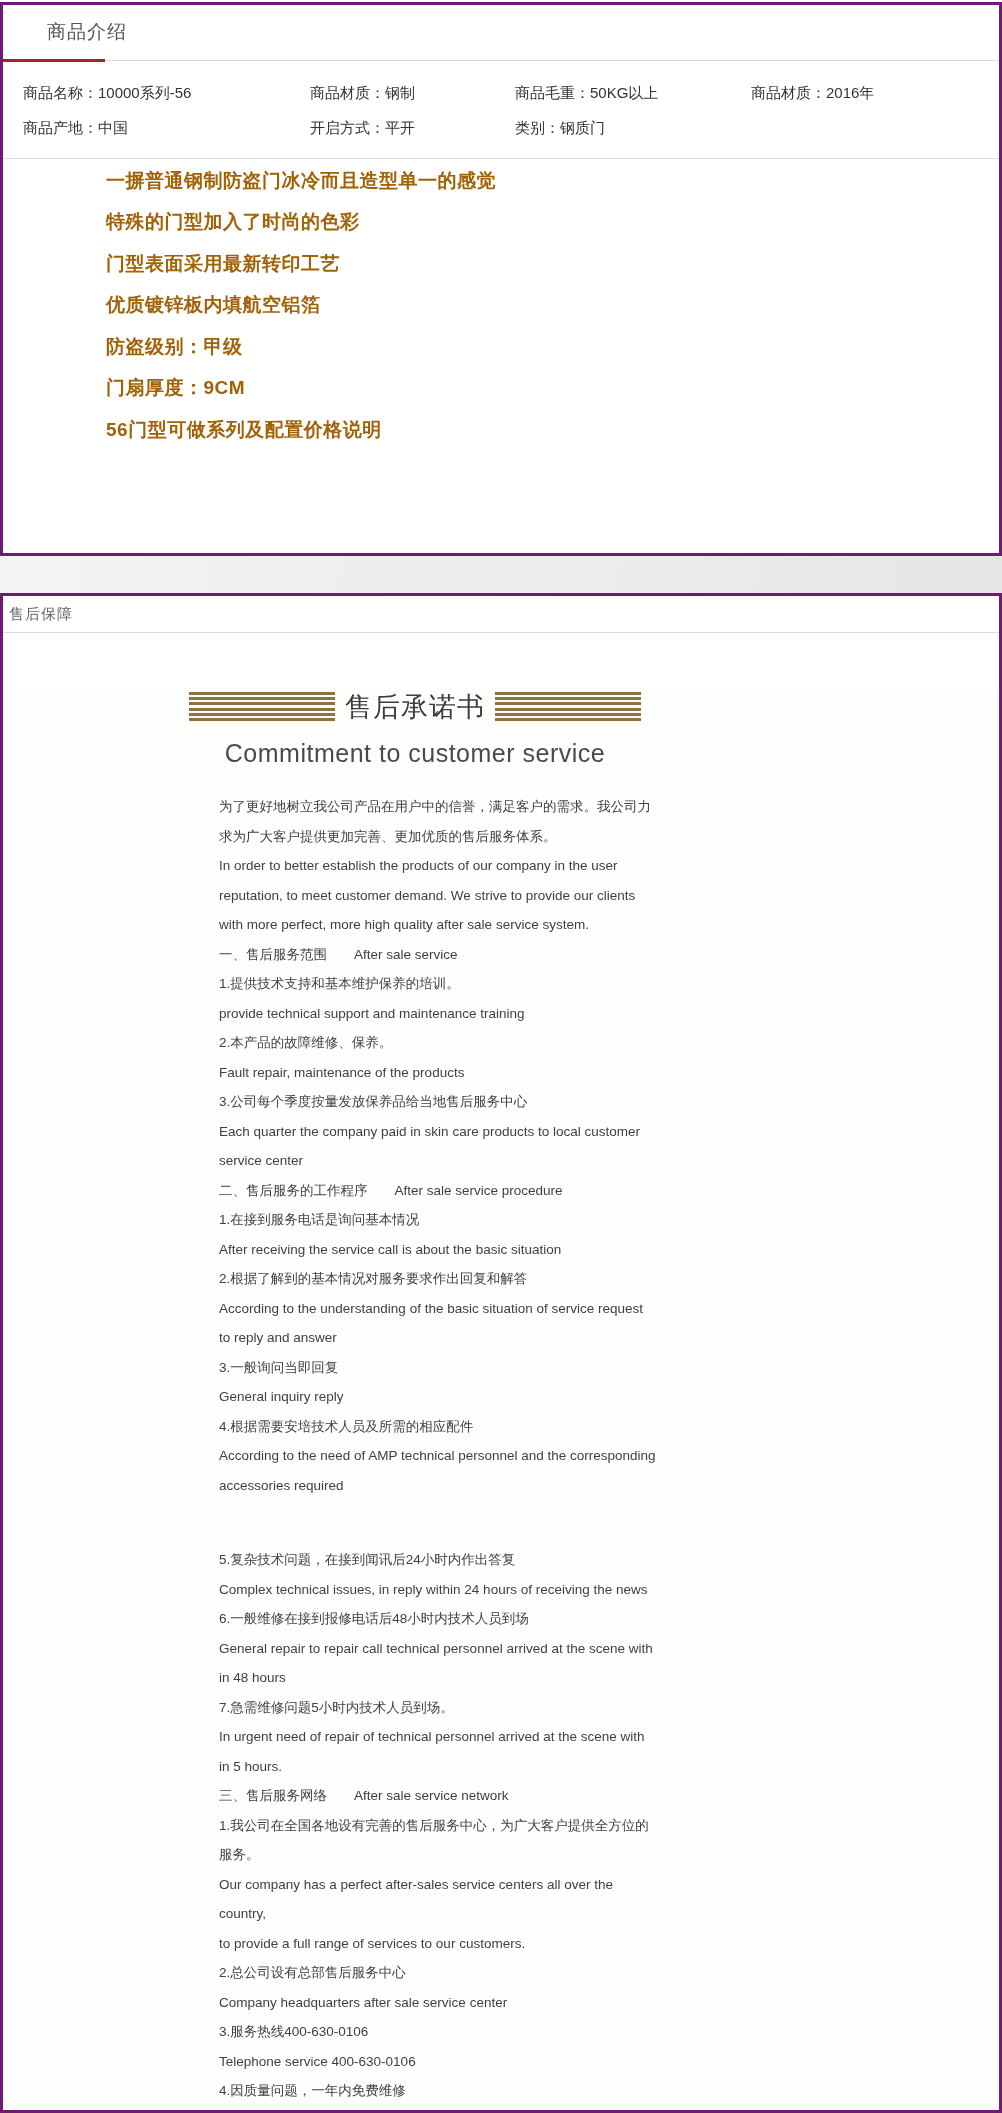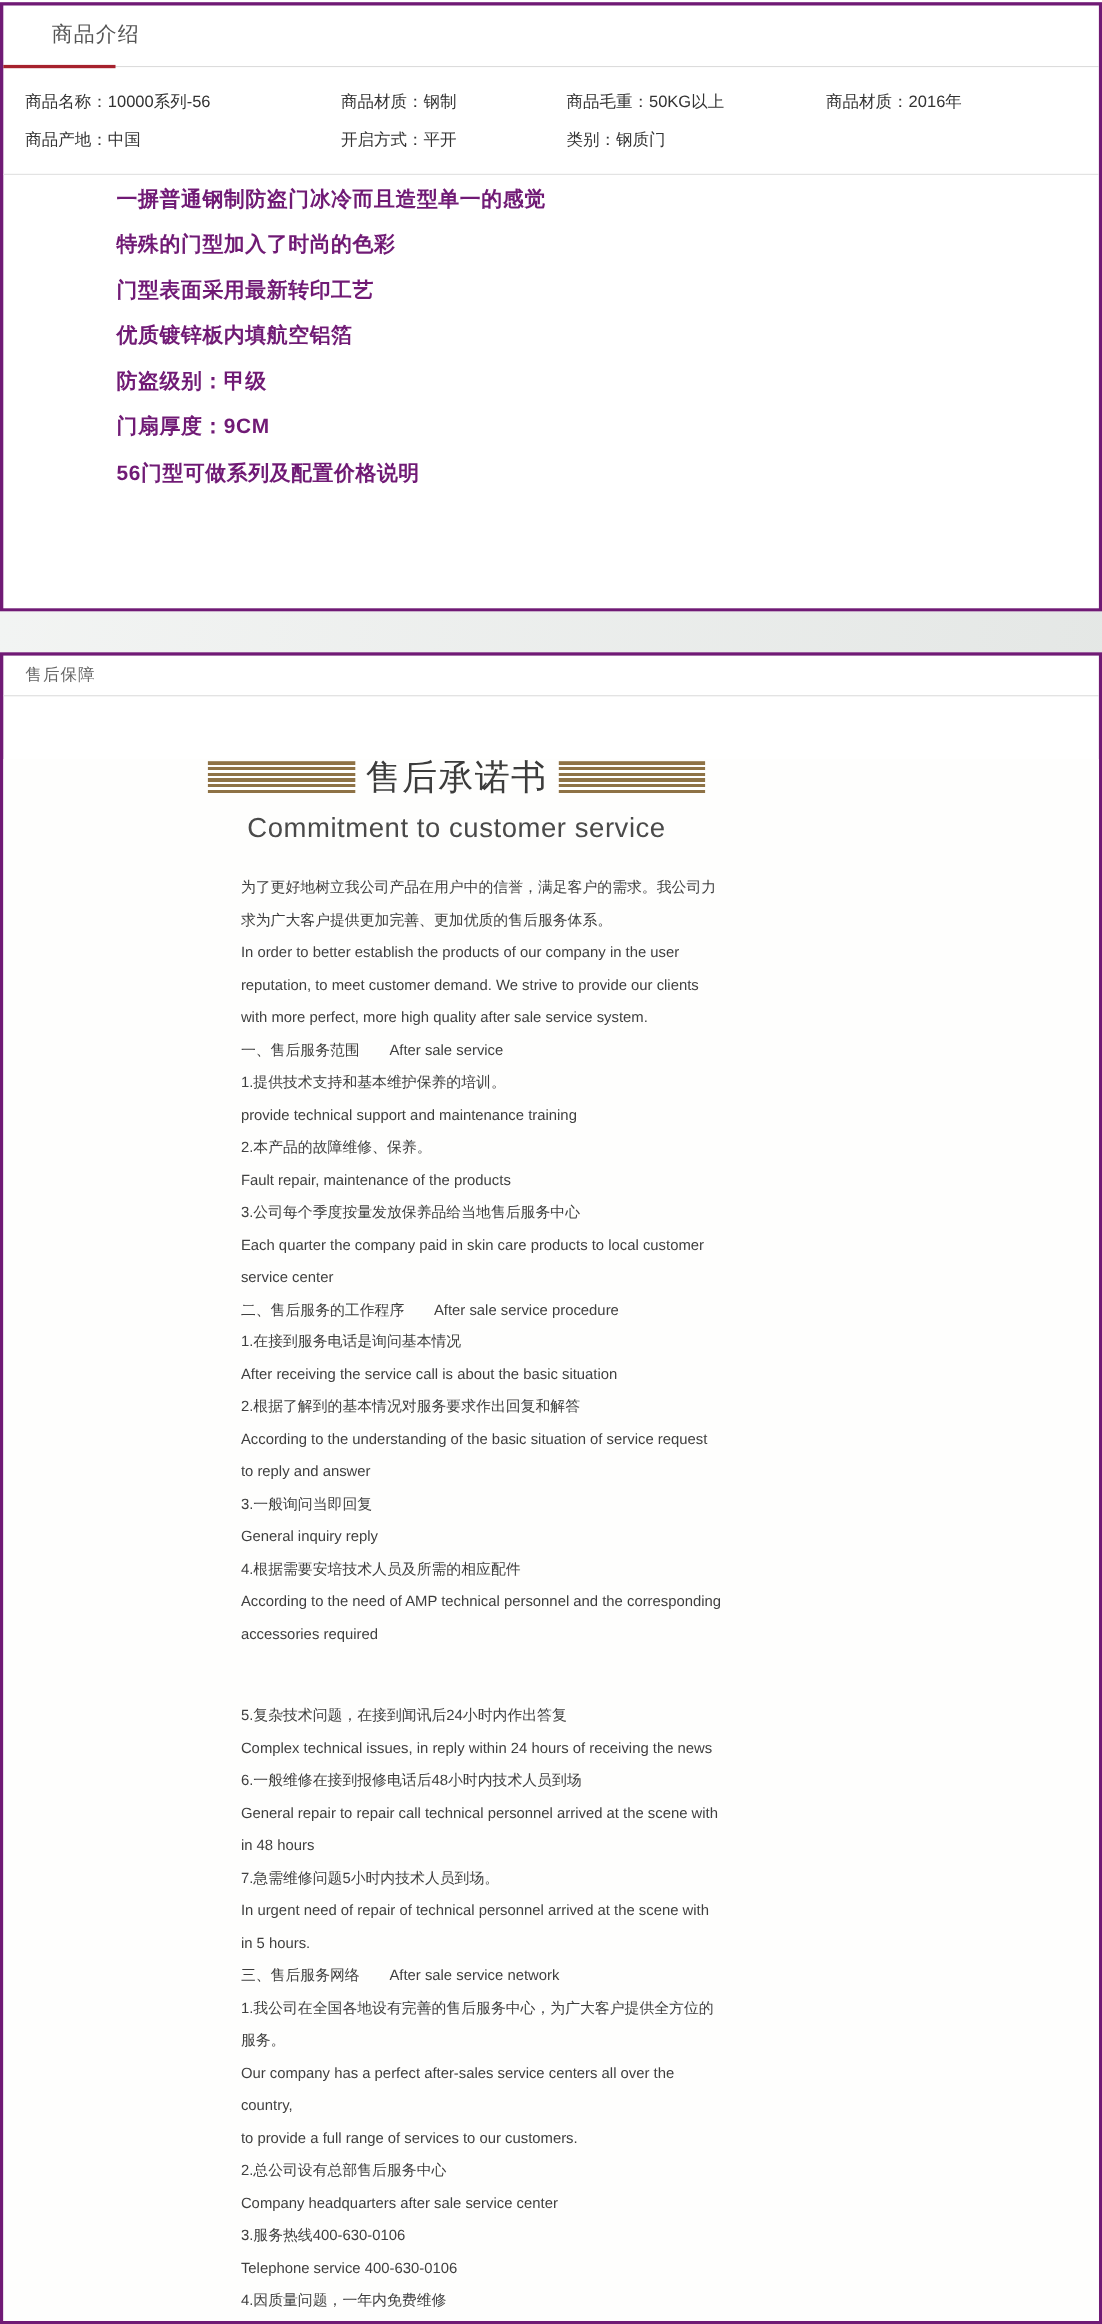--- a/index.html
+++ b/index.html
@@ -16,37 +16,37 @@
     color:#555;letter-spacing:1px;cursor:pointer;}
   .s1-indicator{position:absolute;left:0;bottom:-2px;width:102px;height:3px;
     background:#a6212d;}
   .attrs{position:relative;height:98px;border-bottom:1px solid #e0e0e0;
     box-sizing:border-box;padding:14px 0 0 20px;display:grid;
     grid-template-columns:287px 205px 236px auto;grid-auto-rows:35px;
     font-size:15px;color:#333;}
   .attr-item{line-height:35px;white-space:nowrap;}
   .features{padding-top:1px;}
   .feature{height:41.5px;display:flex;align-items:center;padding-left:103px;
-    font-weight:bold;font-size:19px;color:#701a75;letter-spacing:.5px;white-space:nowrap;}
+    font-weight:bold;font-size:19px;color:#a16207;letter-spacing:.5px;white-space:nowrap;}
   
   .band{position:absolute;left:0;top:556px;width:1002px;height:37px;
     background:#e8ebe9;
     background-image:linear-gradient(100deg,rgba(255,255,255,.45),rgba(0,0,0,.015));}
   
   #section-service{top:593px;height:1520px;overflow:hidden;}
   .s2-header{height:36px;border-bottom:1px solid #dcdcdc;}
-  .s2-tab{padding-left:20px;line-height:36px;font-size:15px;color:#666;
+  .s2-tab{padding-left:6px;line-height:36px;font-size:15px;color:#666;
     letter-spacing:1px;cursor:pointer;}
   .doc{position:relative;background:#fefefd;}
   .doc-header{margin:57px 0 0 186px;width:452px;}
   .doc-title-row{display:flex;align-items:center;height:33px;}
   .stripes{flex:1;height:29px;
     background:repeating-linear-gradient(to bottom,#8e7245 0px,#8e7245 3px,
       rgba(0,0,0,0) 3px,rgba(0,0,0,0) 5.2px);}
-  .doc-title{padding:0 10px;font-size:32px;color:#3c3c3c;white-space:nowrap;
+  .doc-title{padding:0 10px;font-size:27px;color:#3c3c3c;white-space:nowrap;
     letter-spacing:1px;}
   .doc-subtitle{text-align:center;margin-top:16px;font-size:25px;color:#4a4a4a;
     letter-spacing:.5px;}
   .doc-body{margin:24px 0 0 216px;width:440px;font-size:13.5px;color:#3f3f3f;}
   .doc-line{line-height:29.5px;white-space:pre-wrap;}
   .doc-line.gap{margin-top:45px;}
 </style>
 </head>
 <body>
 

